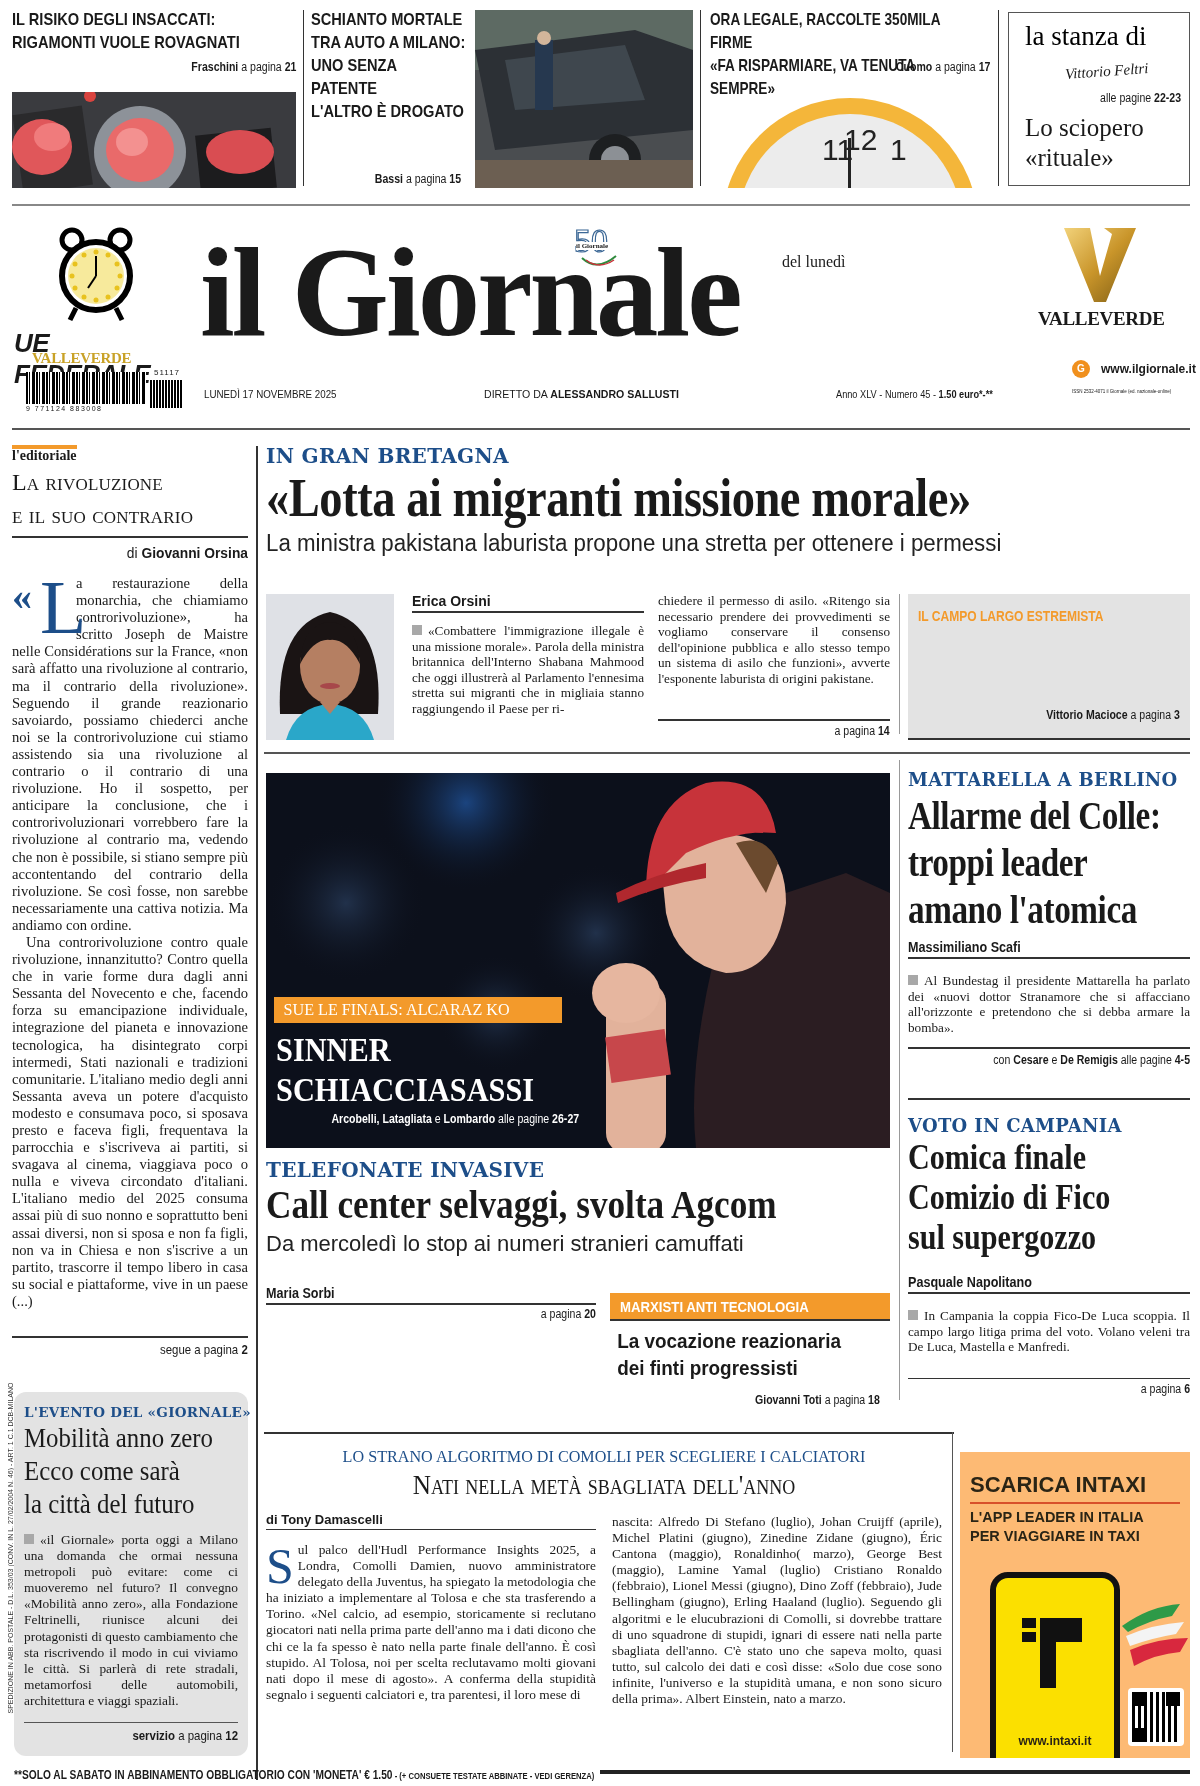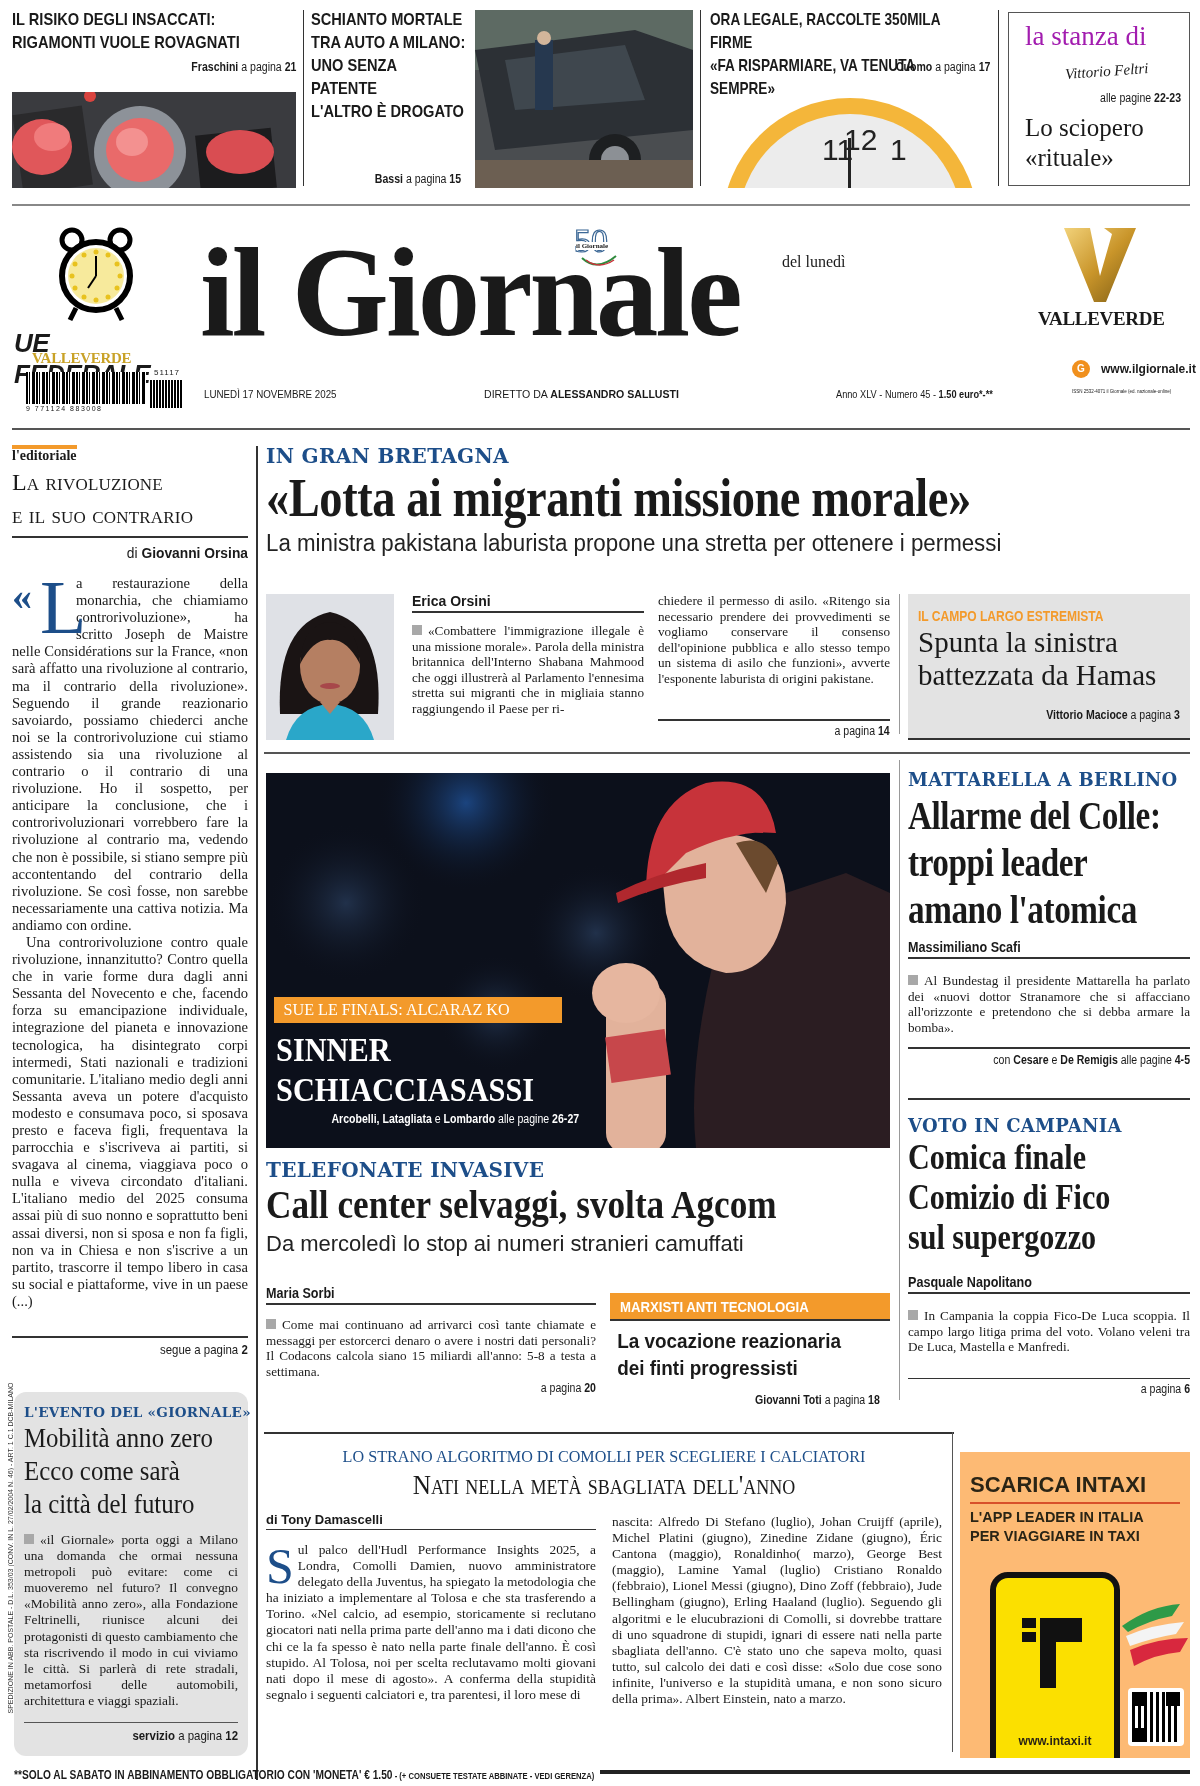--- a/index.html
+++ b/index.html
@@ -86,21 +86,21 @@
       <text x="124" y="52" font-family="Liberation Sans, sans-serif" font-size="30" fill="#222">12</text>
       <text x="170" y="62" font-family="Liberation Sans, sans-serif" font-size="30" fill="#222">1</text>
       <rect x="128" y="40" width="3" height="50" fill="#222"></rect>
     </svg>
   </div>
 </div>
 
 <div class="vline" style="left:998px; top:10px; height:176px; width:1px;"></div>
 
 <div class="abs" style="left:1008px; top:12px; width:182px; height:174px; border:1px solid #555;">
-  <div class="serif" style="position:absolute; left:16px; top:8px; font-size:27px; color:#a21caf;">la stanza di</div>
+  <div class="serif" style="position:absolute; left:16px; top:8px; font-size:27px; color:#000000;">la stanza di</div>
   <div class="serif" style="position:absolute; left:56px; top:50px; font-size:15px; font-style:italic; transform:rotate(-4deg);">Vittorio Feltri</div>
   <div class="pageref" style="position:absolute; right:8px; top:78px;"><span>alle pagine </span><b>22-23</b></div>
   <div class="serif" style="position:absolute; left:16px; top:100px; font-size:25px; line-height:30px;">
     <div>Lo sciopero</div>
     <div>«rituale»</div>
   </div>
 </div>
 
 <div class="hline" style="left:12px; top:204px; width:1178px; height:2px; background:#888;"></div>
 
@@ -226,24 +226,20 @@
 <div class="abs" style="left:658px; top:593px; width:232px;">
   <div class="body-text">chiedere il permesso di asilo. «Ritengo sia necessario prendere dei provvedimenti se vogliamo conservare il consenso dell'opinione pubblica e allo stesso tempo un sistema di asilo che funzioni», avverte l'esponente laburista di origini pakistane.</div>
   <div style="position:absolute; left:0; top:126px; width:232px; height:2px; background:#333;"></div>
   <div class="pageref" style="position:absolute; right:0; top:131px;"><span>a pagina </span><b>14</b></div>
 </div>
 
 <div class="vline" style="left:899px; top:594px; height:140px; width:1px; background:#999;"></div>
 
 <div class="abs" style="left:908px; top:594px; width:282px; height:144px; background:#e3e3e3;">
   <div class="cond bold" style="position:absolute; left:10px; top:14px; font-size:14px; color:#f39a2b; transform:scaleX(0.86); transform-origin:left; white-space:nowrap;">IL CAMPO LARGO ESTREMISTA</div>
-  <div class="serif" style="position:absolute; left:10px; top:32px; font-size:29px; line-height:33px; white-space:nowrap;">
-    <div>Spunta la sinistra</div>
-    <div>battezzata da Hamas</div>
-  </div>
   <div class="pageref" style="position:absolute; right:10px; top:114px;"><b>Vittorio Macioce</b><span> a pagina </span><b>3</b></div>
   <div style="position:absolute; left:0; bottom:-2px; width:282px; height:2px; background:#333;"></div>
 </div>
 
 <div class="hline" style="left:264px; top:752px; width:926px; height:2px; background:#555;"></div>
 
 <div class="photo abs" style="left:266px; top:773px; width:624px; height:375px; background:#0b0f1a;">
   <svg width="624" height="375" viewBox="0 0 624 375">
     <defs>
       <radialGradient id="bokeh1" cx="0.5" cy="0.5" r="0.5">
@@ -308,21 +304,20 @@
   <div class="pageref" style="position:absolute; right:0; top:268px;"><span>a pagina </span><b>6</b></div>
 </div>
 
 <div class="abs" style="left:266px; top:1158px; width:624px; height:250px;">
   <div class="kicker-blue" style="font-size:20px; line-height:24px;">TELEFONATE INVASIVE</div>
   <div class="serif bold" style="font-size:40px; line-height:46px; white-space:nowrap; transform:scaleX(0.88); transform-origin:left;">Call center selvaggi, svolta Agcom</div>
   <div class="sans" style="font-size:22px; line-height:32px; white-space:nowrap; color:#222;">Da mercoledì lo stop ai numeri stranieri camuffati</div>
 </div>
 <div class="abs" style="left:266px; top:1285px; width:330px;">
   <div class="byline"><span style="display:inline-block; transform:scaleX(0.9); transform-origin:left;">Maria Sorbi</span></div>
-  <div class="body-text" style="margin-top:12px;"><span class="sq"></span><span>Come mai continuano ad arrivarci così tante chiamate e messaggi per estorcerci denaro o avere i nostri dati personali? Il Codacons calcola siano 15 miliardi all'anno: 5-8 a testa a settimana.</span></div>
   <div class="pageref" style="margin-top:2px;"><span>a pagina </span><b>20</b></div>
 </div>
 
 <div class="abs" style="left:610px; top:1293px; width:280px; height:120px;">
   <div class="cond bold" style="background:#f39a2b; color:#fff; height:28px; line-height:28px; padding-left:10px; font-size:15px; border-bottom:2px solid #333;"><span style="display:inline-block; transform:scaleX(0.88); transform-origin:left; white-space:nowrap;">MARXISTI ANTI TECNOLOGIA</span></div>
   <div class="cond bold" style="font-size:21px; line-height:27px; margin-top:6px; padding-left:8px; transform:scaleX(0.9); transform-origin:left; white-space:nowrap;">
     <div>La vocazione reazionaria</div>
     <div>dei finti progressisti</div>
   </div>
   <div class="pageref" style="position:absolute; right:10px; top:100px;"><b>Giovanni Toti</b><span> a pagina </span><b>18</b></div>

